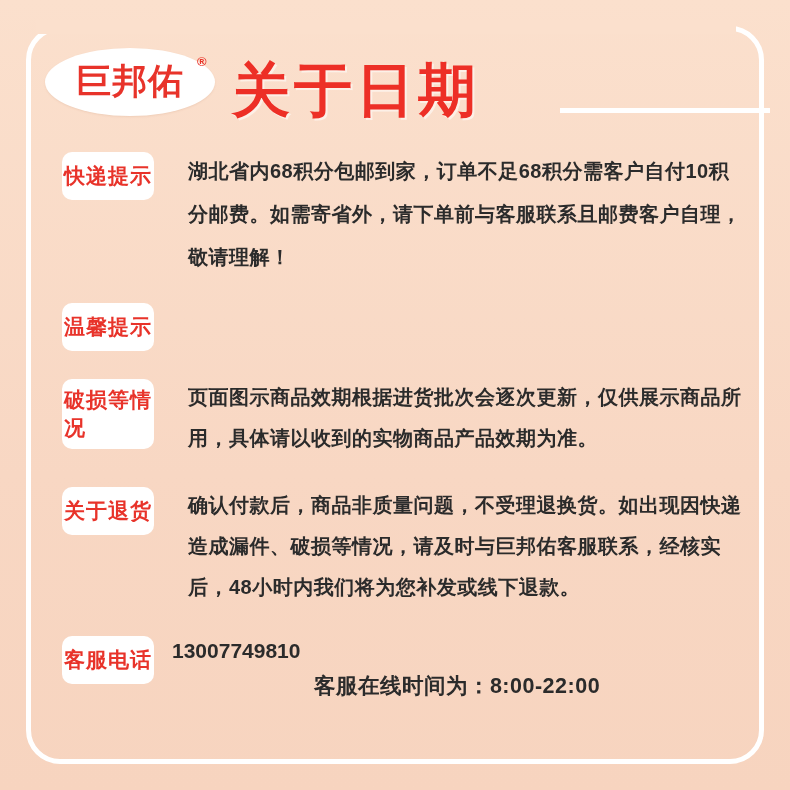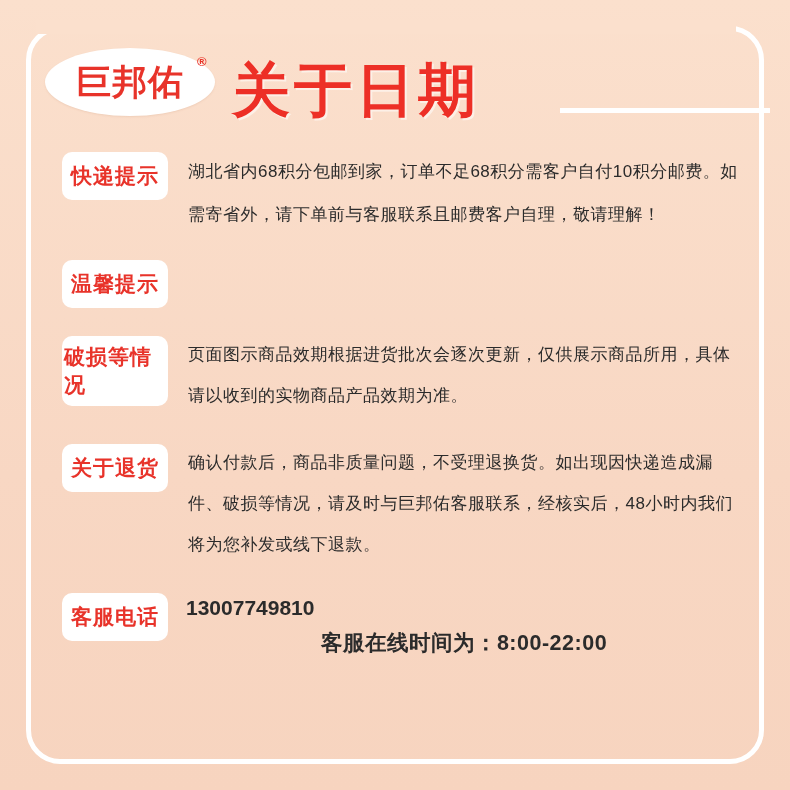--- a/index.html
+++ b/index.html
@@ -62,21 +62,21 @@
     left: 0;
     top: 0;
     width: 170px;
     height: 68px;
     line-height: 68px;
     text-align: center;
     color: #e8332a;
     font-size: 35px;
     font-weight: bold;
     letter-spacing: 1px;
-    font-family: Liberation Sans, sans-serif;
+    font-family: Liberation Serif, serif;
   }
   .logo-reg {
     position: absolute;
     left: 152px;
     top: 6px;
     font-size: 13px;
     color: #e8332a;
     font-weight: bold;
   }
   .title {
@@ -118,43 +118,43 @@
     width: 680px;
   }
   .row {
     position: relative;
     display: flex;
     align-items: flex-start;
     margin-bottom: 22px;
   }
   .tag {
     flex: 0 0 auto;
-    width: 106px;
+    width: 92px;
     min-height: 48px;
     background: #ffffff;
     border-radius: 10px;
     color: #e8332a;
     font-size: 21px;
     font-weight: bold;
     letter-spacing: 1px;
     display: flex;
     align-items: center;
     justify-content: center;
     padding: 7px 2px;
     box-sizing: border-box;
     margin-top: 2px;
     font-family: "Liberation Sans", sans-serif;
   }
   .body-text {
     flex: 1 1 auto;
-    margin-left: 20px;
+    margin-left: 34px;
     color: #2b2b2b;
-    font-size: 17px;
+    font-size: 20px;
     line-height: 41px;
-    font-weight: normal;
+    font-weight: bold;
     font-family: "Liberation Sans", sans-serif;
     letter-spacing: 0.5px;
     white-space: pre-wrap;
   }
   .phone-block {
     flex: 1 1 auto;
     margin-left: 18px;
   }
   .phone-num {
     color: #2b2b2b;

